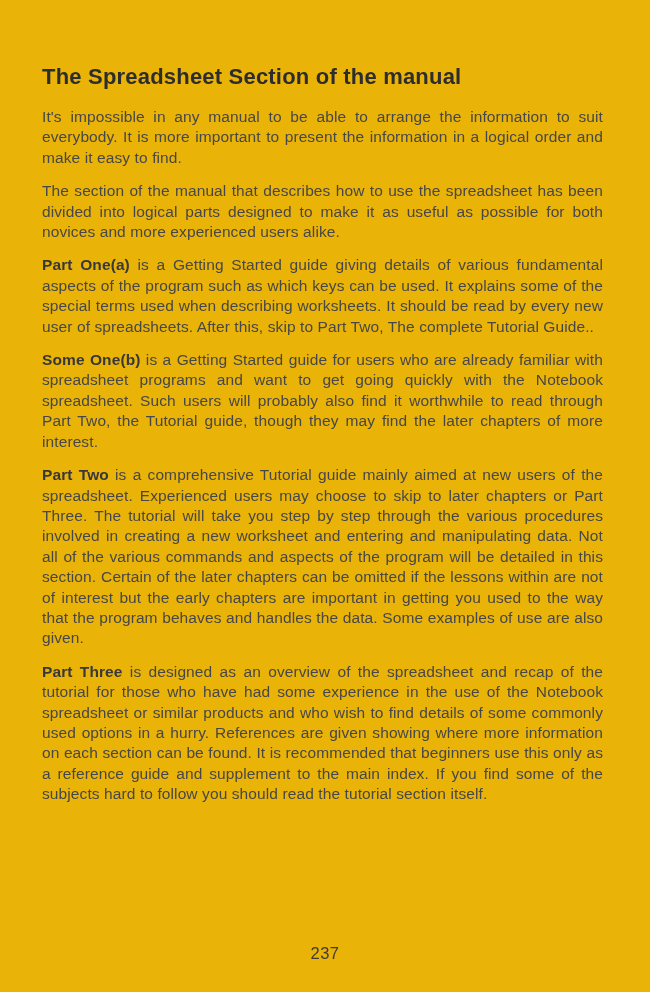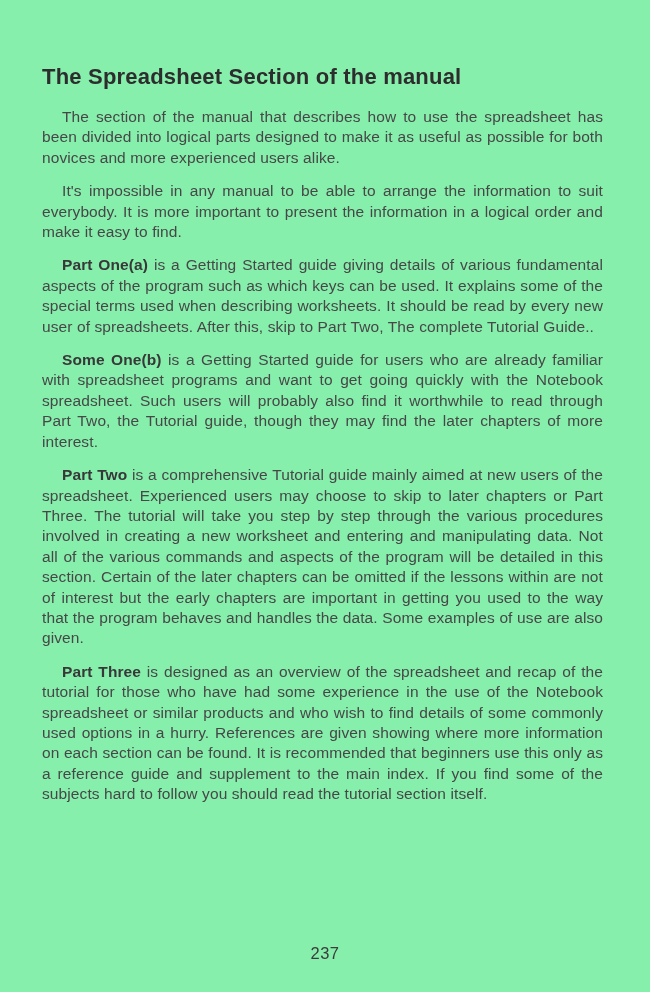--- a/index.html
+++ b/index.html
@@ -9,21 +9,21 @@
   }
   body {
     width: 650px;
     height: 992px;
     font-family: "Liberation Sans", sans-serif;
   }
   .scan-page {
     position: relative;
     width: 650px;
     height: 992px;
-    background: #86efac;
+    background: #eab308;
     overflow: hidden;
     box-sizing: border-box;
     padding: 64px 47px 0 42px;
   }
   .page-title {
     font-size: 22px;
     font-weight: bold;
     letter-spacing: 0.2px;
     color: #2d2d2d;
     margin: 0 0 17px 0;
@@ -33,43 +33,42 @@
     font-size: 15.5px;
     line-height: 20.4px;
     letter-spacing: 0.1px;
     text-align: justify;
     color: #474747;
     margin: 0 0 13px 0;
   }
   .para .lead {
     font-weight: bold;
     color: #383838;
-    margin-left: 20px;
   }
   .page-number {
     position: absolute;
     left: 0;
     top: 944px;
     width: 650px;
     text-align: center;
     font-size: 16.5px;
     color: #3c3c3c;
     letter-spacing: 0.5px;
   }
 </style>
 </head>
 <body>
 
 <div class="scan-page">
 
   <h1 class="page-title">The Spreadsheet Section of the manual</h1>
 
+  <p class="para"><span class="lead"></span><span>It's impossible in any manual to be able to arrange the information to suit everybody. It is more important to present the information in a logical order and make it easy to find.</span></p>
+
   <p class="para"><span class="lead"></span><span>The section of the manual that describes how to use the spreadsheet has been divided into logical parts designed to make it as useful as possible for both novices and more experienced users alike.</span></p>
-
-  <p class="para"><span class="lead"></span><span>It's impossible in any manual to be able to arrange the information to suit everybody. It is more important to present the information in a logical order and make it easy to find.</span></p>
 
   <p class="para"><span class="lead">Part One(a)</span><span> is a Getting Started guide giving details of various fundamental aspects of the program such as which keys can be used. It explains some of the special terms used when describing worksheets. It should be read by every new user of spreadsheets. After this, skip to Part Two, The complete Tutorial Guide..</span></p>
 
   <p class="para"><span class="lead">Some One(b)</span><span> is a Getting Started guide for users who are already familiar with spreadsheet programs and want to get going quickly with the Notebook spreadsheet. Such users will probably also find it worthwhile to read through Part Two, the Tutorial guide, though they may find the later chapters of more interest.</span></p>
 
   <p class="para"><span class="lead">Part Two</span><span> is a comprehensive Tutorial guide mainly aimed at new users of the spreadsheet. Experienced users may choose to skip to later chapters or Part Three. The tutorial will take you step by step through the various procedures involved in creating a new worksheet and entering and manipulating data. Not all of the various commands and aspects of the program will be detailed in this section. Certain of the later chapters can be omitted if the lessons within are not of interest but the early chapters are important in getting you used to the way that the program behaves and handles the data. Some examples of use are also given.</span></p>
 
   <p class="para"><span class="lead">Part Three</span><span> is designed as an overview of the spreadsheet and recap of the tutorial for those who have had some experience in the use of the Notebook spreadsheet or similar products and who wish to find details of some commonly used options in a hurry. References are given showing where more information on each section can be found. It is recommended that beginners use this only as a reference guide and supplement to the main index. If you find some of the subjects hard to follow you should read the tutorial section itself.</span></p>
 
   <div class="page-number">237</div>

